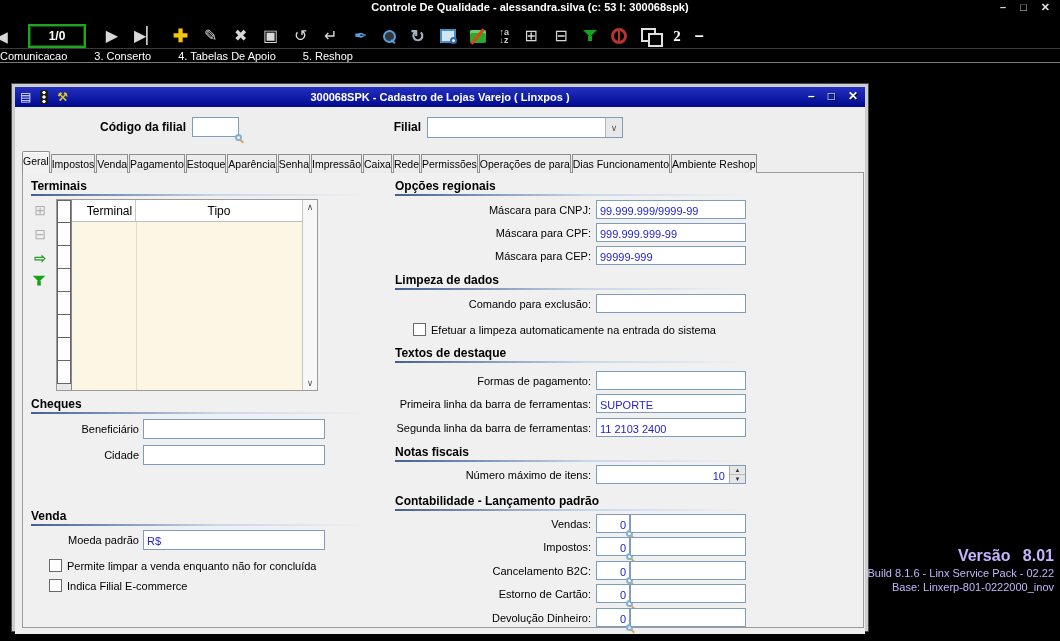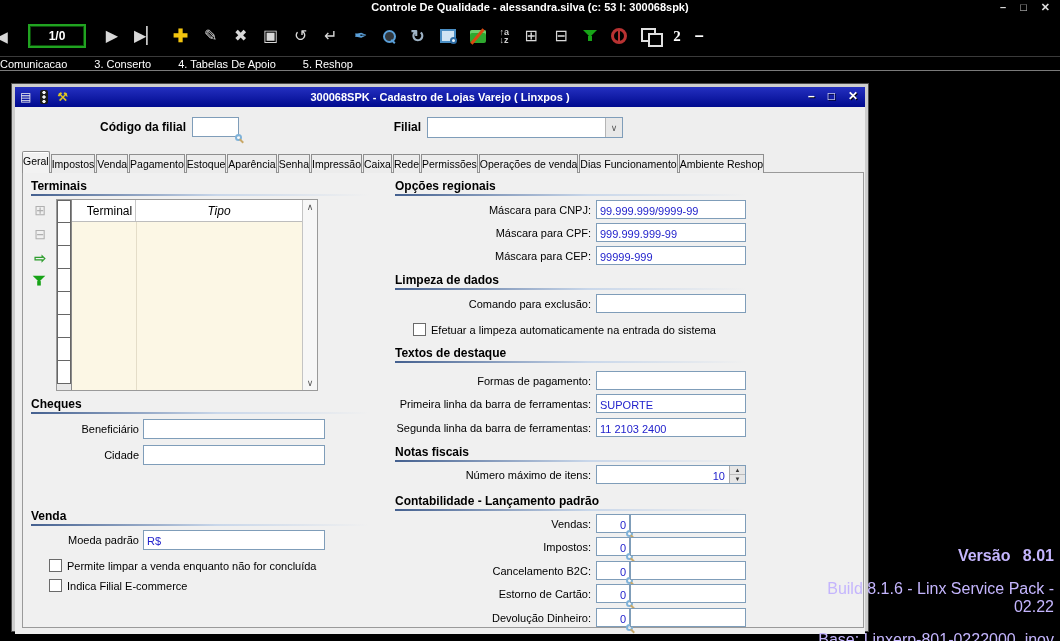--- a/index.html
+++ b/index.html
@@ -51,21 +51,21 @@
                 background:#b83232; }
   .cascade-icon { position:relative; width:18px; height:16px; display:inline-block; }
   .cascade-icon::before { content:""; position:absolute; left:0; top:0; width:11px; height:10px;
                 border:2px solid #e0e0e0; background:#000; }
   .cascade-icon::after { content:""; position:absolute; left:7px; top:5px; width:11px; height:10px;
                 border:2px solid #e0e0e0; background:#000; }
   .tb-count { color:#fff; font-size:15px; font-weight:bold; font-family:"Liberation Serif",serif; }
   .tb-dash { color:#fff; font-size:16px; font-weight:bold; }
 
   
-  .menubar { position:absolute; left:0; top:56px; width:1060px; height:15px; background:#000;
+  .menubar { position:absolute; left:0; top:48px; width:1060px; height:15px; background:#000;
              border-top:1px solid #3a3a3a; border-bottom:1px solid #7a7a7a;
              display:flex; gap:27px; align-items:center; color:#fff; font-size:11px; }
   .menubar .mi { white-space:nowrap; }
   .menubar .mi:first-child { margin-left:0; }
 
   
   .dialog { position:absolute; left:12px; top:84px; width:856px; height:547px;
             border:3px solid #cdcdcd; box-shadow:0 0 0 1px #4a4a4a; background:#eee; }
   .dlg-titlebar { position:relative; height:20px;
             background:linear-gradient(to bottom,#2430c0,#000a8e); display:flex; align-items:center; }
@@ -116,21 +116,21 @@
   .green-i { color:#2f9e2f; font-weight:bold; }
   .term-table { position:absolute; left:33px; top:26px; width:262px; height:192px;
            border:1px solid #9a9a9a; background:#fcf7e5; display:flex; }
   .sel-col { width:15px; background:#e8e8e8; border-right:1px solid #8a8a8a; }
   .sel-cell { height:23px; background:#fff; border:1px solid #666; border-top:none; }
   .sel-cell:first-child { border-top:1px solid #666; }
   .tt-main { flex:1; display:flex; flex-direction:column; }
   .tt-header { height:22px; background:#fff; border-bottom:1px solid #bdbdbd; display:flex;
            font-size:12px; color:#000; }
   .tt-header .c1 { width:64px; border-right:1px solid #c8c8c8; display:flex; align-items:center; justify-content:center;padding-left:12px; }
-  .tt-header .c2 { flex:1; display:flex; align-items:center; justify-content:center;font-style:italic; }
+  .tt-header .c2 { flex:1; display:flex; align-items:center; justify-content:center; }
   .tt-body { flex:1; background:#fcf7e5; position:relative; }
   .tt-body::before { content:""; position:absolute; left:64px; top:0; bottom:0; width:1px; background:#e4ddc8; }
   .scroll-col { width:15px; background:#f7f7f7; border-left:1px solid #c4c4c4; position:relative; }
   .scroll-col .up { position:absolute; top:2px; left:0; right:0; text-align:center; font-size:9px; color:#555; }
   .scroll-col .down { position:absolute; bottom:2px; left:0; right:0; text-align:center; font-size:9px; color:#555; }
 
   
   .cbrow { position:absolute; display:flex; align-items:center; gap:5px; }
   .cb { width:13px; height:13px; background:#fff; border:1px solid #6a6a6a; flex:0 0 auto; }
   .cb-label { font-size:11px; color:#000; white-space:nowrap; }
@@ -139,21 +139,21 @@
   .spin { position:absolute; right:0; top:0; bottom:0; width:16px; display:flex; flex-direction:column;
           border-left:1px solid #aaa; }
   .spin span { flex:1; background:#e6e6e6; border-bottom:1px solid #bbb; font-size:6px; color:#333;
           display:flex; align-items:center; justify-content:center; }
   .spin span:last-child { border-bottom:none; }
   .num input { text-align:right; }
 
   
   .version { position:absolute; right:6px; top:547px; width:250px; text-align:right; color:#c4b5fd; }
   .version .vtitle { font-size:16px; font-weight:bold; word-spacing:8px; }
-  .version .vline { font-size:16px; margin-top:15px; }
+  .version .vline { font-size:11px; margin-top:2px; }
 </style>
 </head>
 <body>
 
 <div class="titlebar">
   <div class="title">Controle De Qualidade - alessandra.silva (c: 53 l: 300068spk)</div>
   <div class="win-controls">
     <span>–</span>
     <span>□</span>
     <span>✕</span>
@@ -231,21 +231,21 @@
       <span class="tab">Impostos</span>
       <span class="tab">Venda</span>
       <span class="tab">Pagamento</span>
       <span class="tab">Estoque</span>
       <span class="tab">Aparência</span>
       <span class="tab">Senha</span>
       <span class="tab">Impressão</span>
       <span class="tab">Caixa</span>
       <span class="tab">Rede</span>
       <span class="tab">Permissões</span>
-      <span class="tab">Operações de venda</span>
+      <span class="tab">Operações de para</span>
       <span class="tab">Dias Funcionamento</span>
       <span class="tab">Ambiente Reshop</span>
     </div>
 
     <div class="panel">
 
       <div class="section-title" style="left:8px;top:6px;">Terminais</div>
       <div class="section-rule" style="left:8px;top:21px;width:338px;"></div>
 
       <span class="side-icon gray-i" style="top:30px;">⊞</span>

